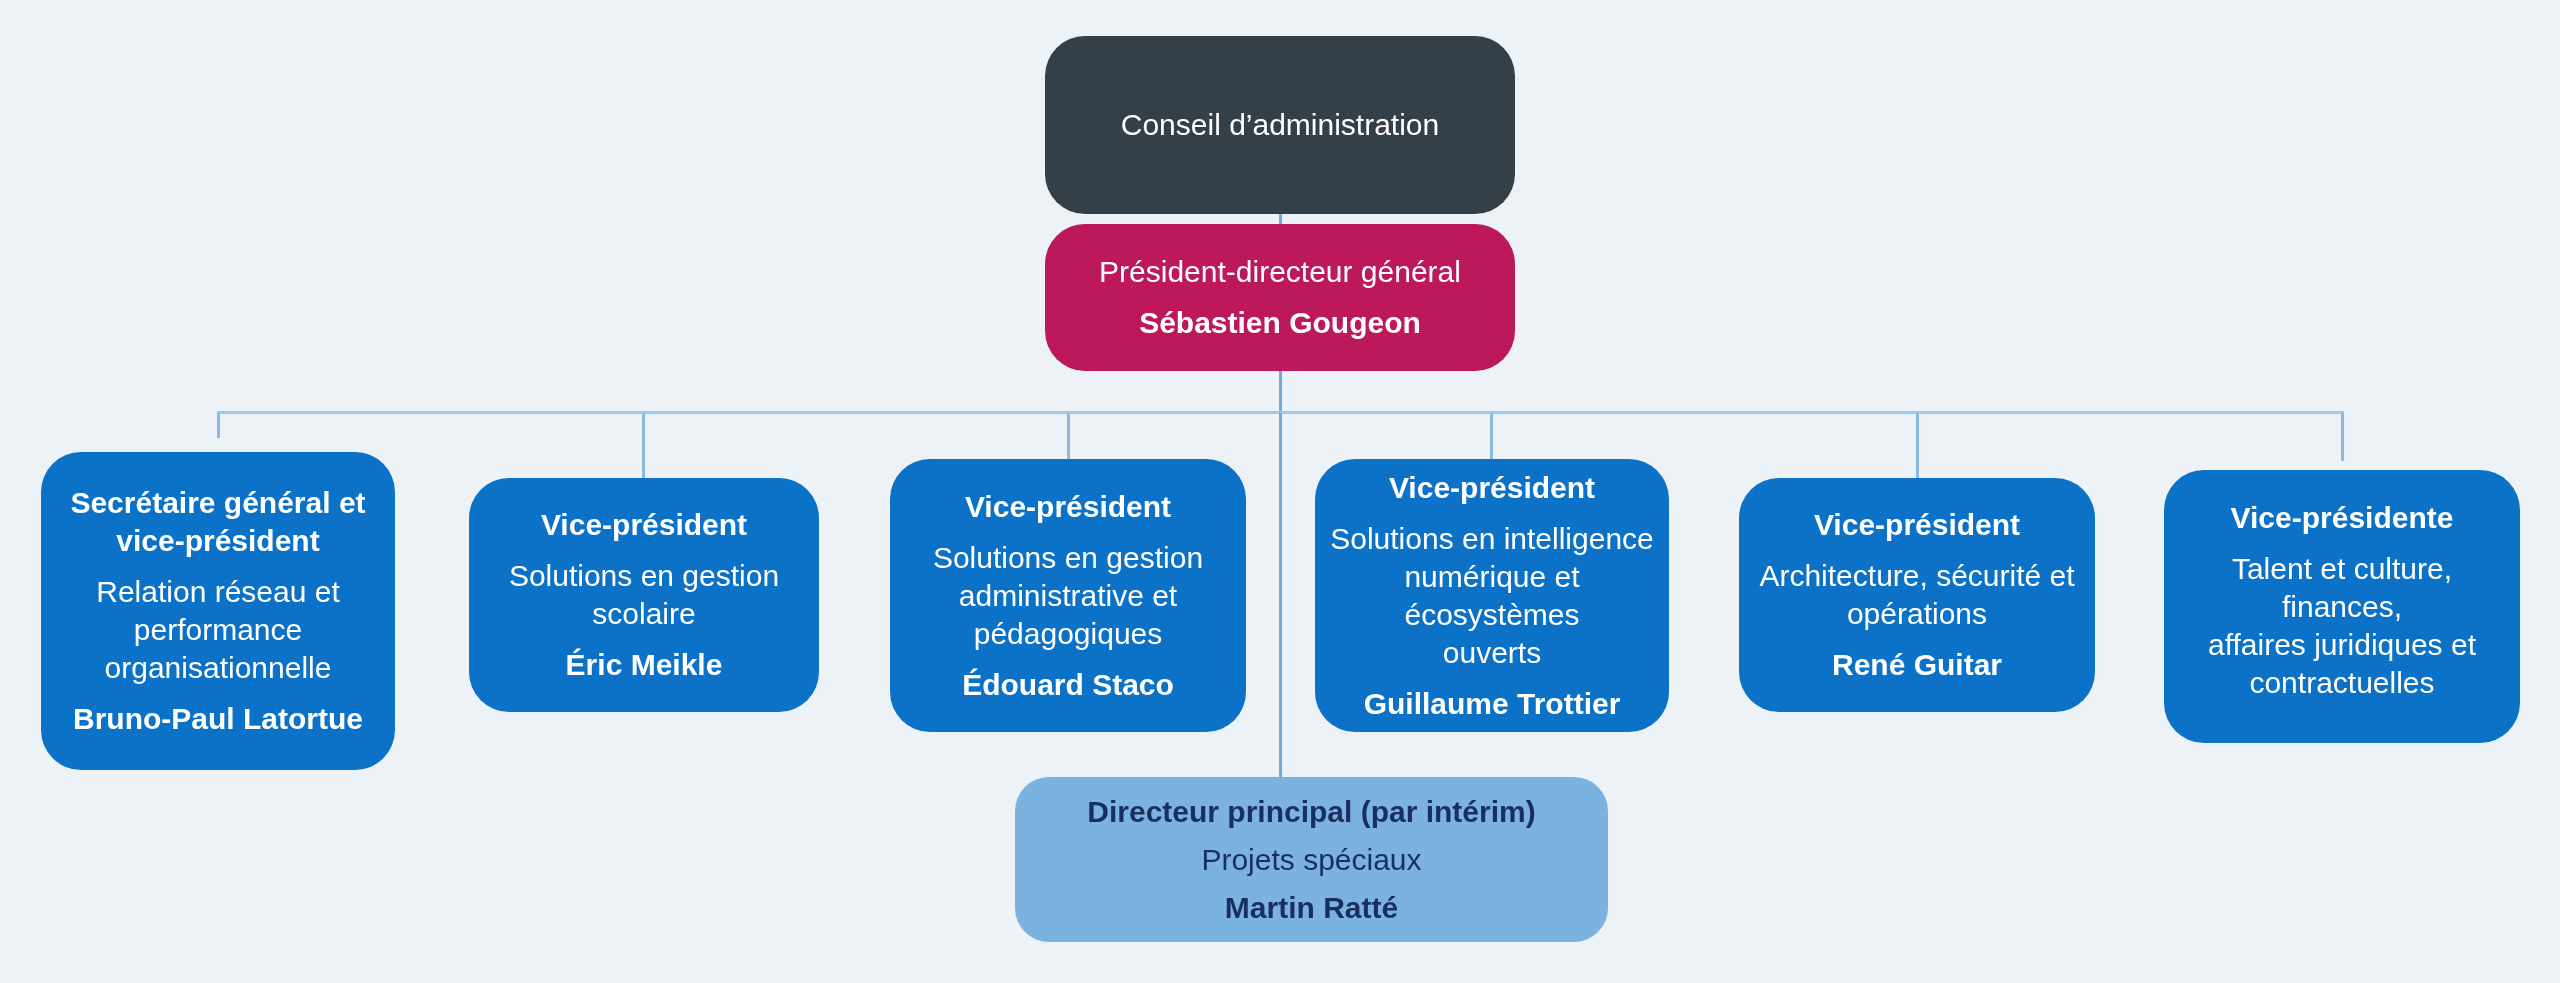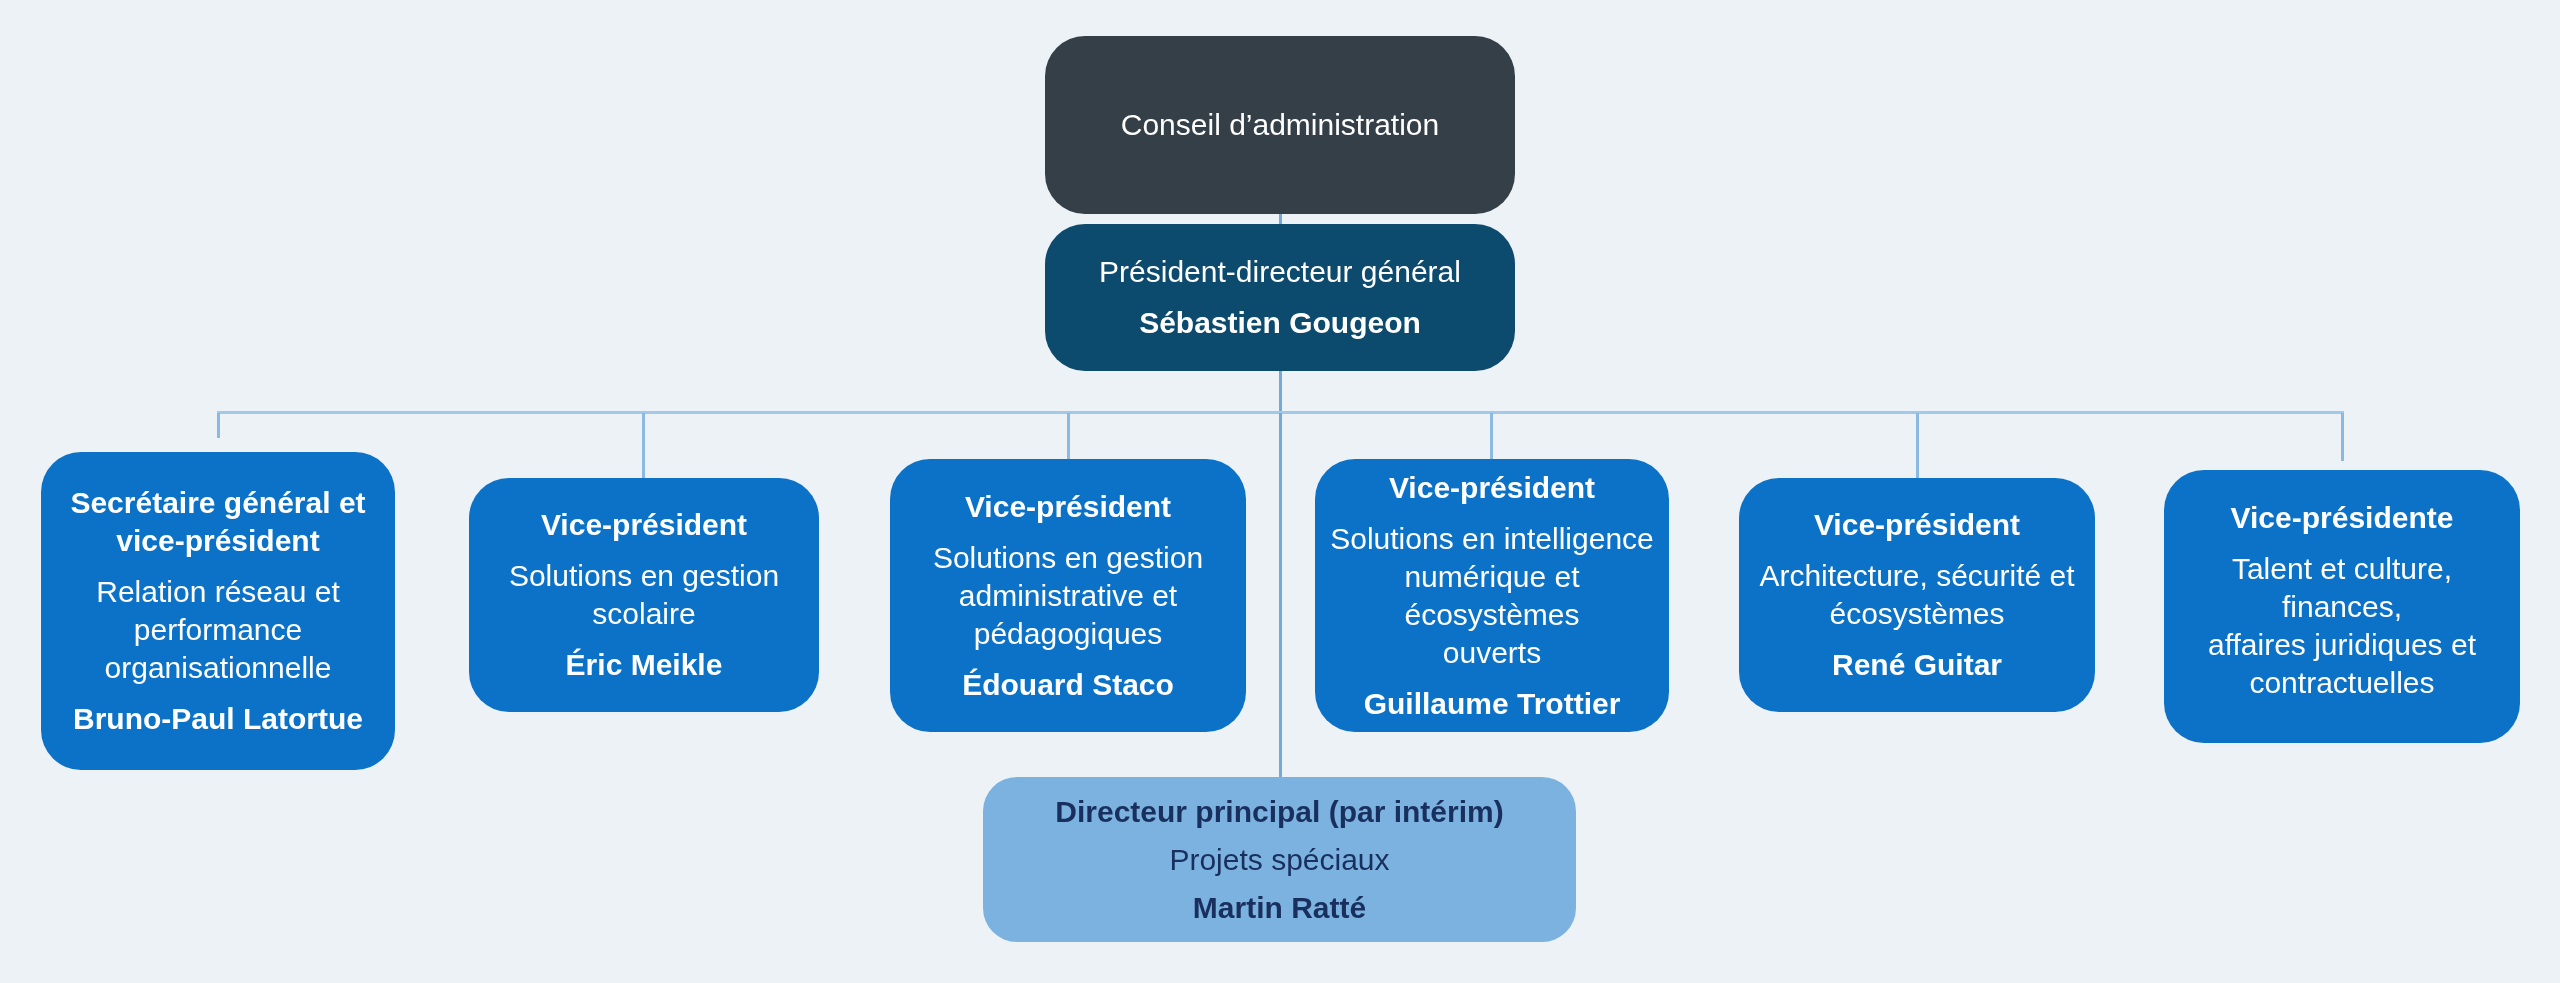--- a/index.html
+++ b/index.html
@@ -34,29 +34,29 @@
     box-sizing: border-box;
   }
   .node .role   { font-weight: bold; margin-bottom: 13px; white-space: pre-line; }
   .node .role-regular { font-weight: normal; margin-bottom: 13px; white-space: pre-line; }
   .node .dept   { font-weight: normal; margin-bottom: 13px; white-space: pre-line; }
   .node .name   { font-weight: bold; }
   .node .single-title { font-weight: normal; }
 
   
   .node-board    { left: 1045px; top:  36px; width: 470px; height: 178px; background: #353f48; }
-  .node-ceo      { left: 1045px; top: 224px; width: 470px; height: 147px; background: #0c4a6e; }
+  .node-ceo      { left: 1045px; top: 224px; width: 470px; height: 147px; background: #be185d; }
   .node-vp       { background: #0b72c8; }
   .node-vp-1     { left:   41px; top: 452px; width: 354px; height: 318px; }
   .node-vp-2     { left:  469px; top: 478px; width: 350px; height: 234px; }
   .node-vp-3     { left:  890px; top: 459px; width: 356px; height: 273px; }
   .node-vp-4     { left: 1315px; top: 459px; width: 354px; height: 273px; }
   .node-vp-5     { left: 1739px; top: 478px; width: 356px; height: 234px; }
   .node-vp-6     { left: 2164px; top: 470px; width: 356px; height: 273px; }
-  .node-director { left:  983px; top: 777px; width: 593px; height: 165px;
+  .node-director { left:  1015px; top: 777px; width: 593px; height: 165px;
                    background: #7cb2df; color: #19305f; border-radius: 34px; }
   .node-director .role { margin-bottom: 10px; }
   .node-director .dept { margin-bottom: 10px; }
 
   
   .vline {
     position: absolute;
     width: 3px;
     background: #74aad8;
   }
@@ -131,21 +131,21 @@
     <div class="role">Vice-président</div>
     <div class="dept">Solutions en intelligence
 numérique et écosystèmes
 ouverts</div>
     <div class="name">Guillaume Trottier</div>
   </div>
 
   <div class="node node-vp node-vp-5">
     <div class="role">Vice-président</div>
     <div class="dept">Architecture, sécurité et
-écosystèmes</div>
+opérations</div>
     <div class="name">René Guitar</div>
   </div>
 
   <div class="node node-vp node-vp-6">
     <div class="role">Vice-présidente</div>
     <div class="dept">Talent et culture, finances,
 affaires juridiques et
 contractuelles</div>
   </div>
 

